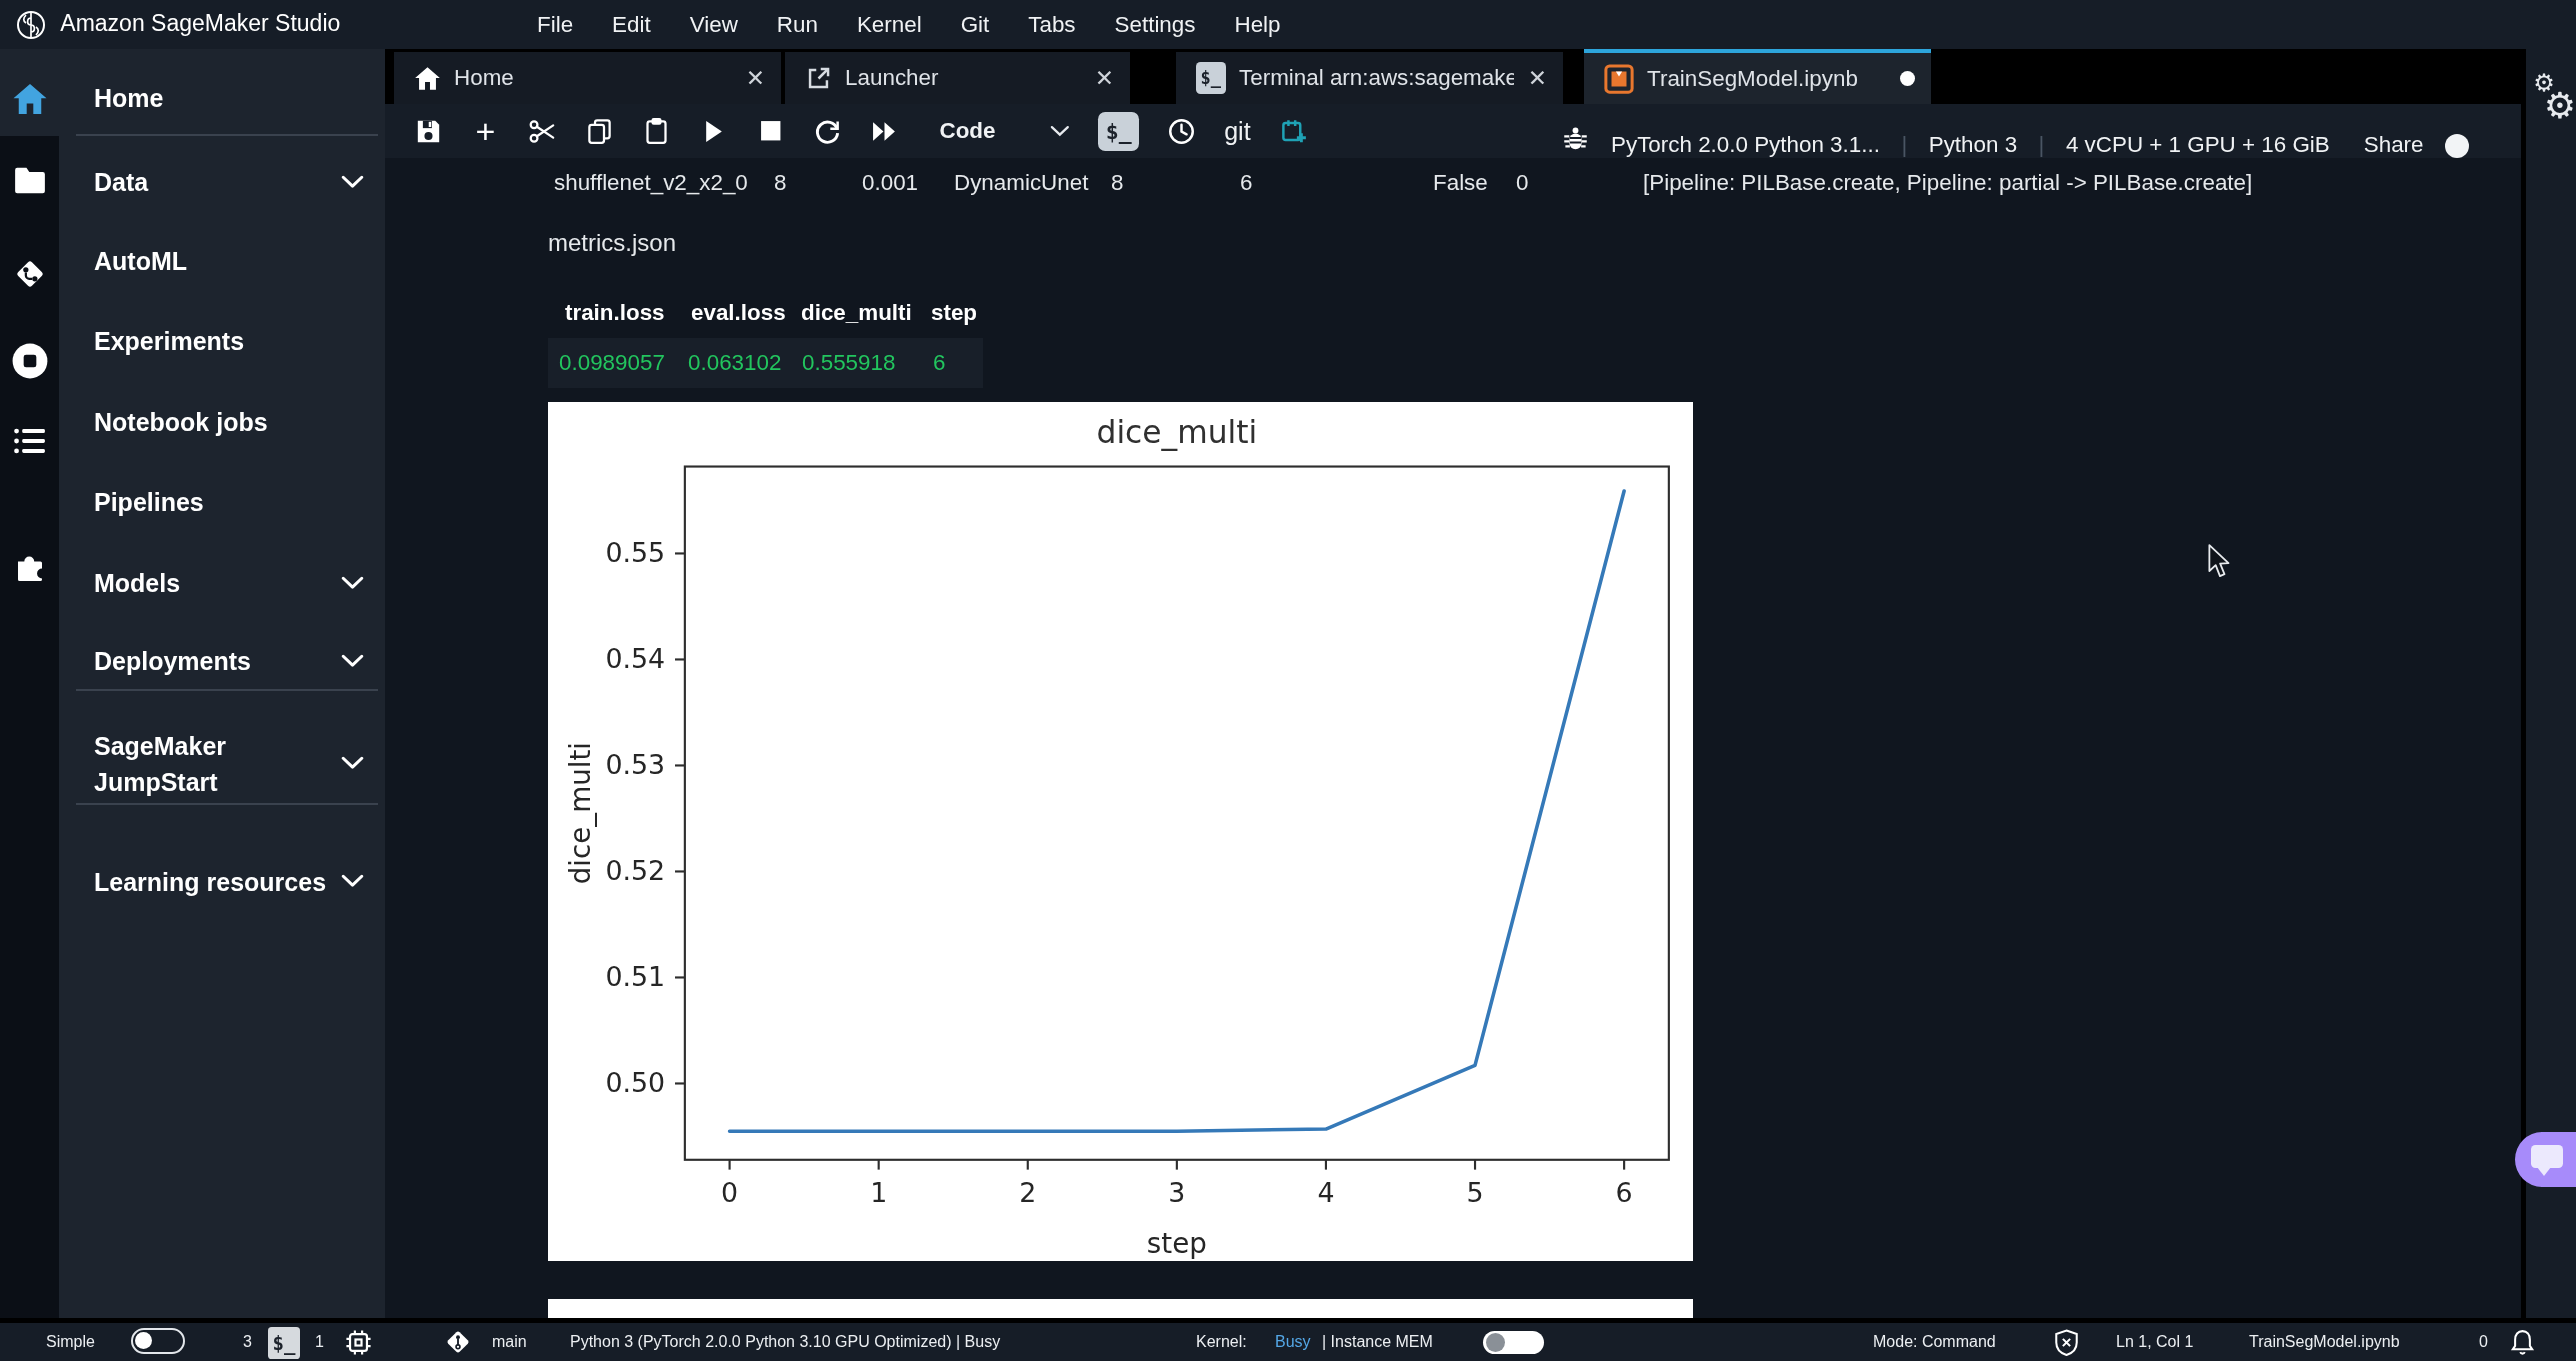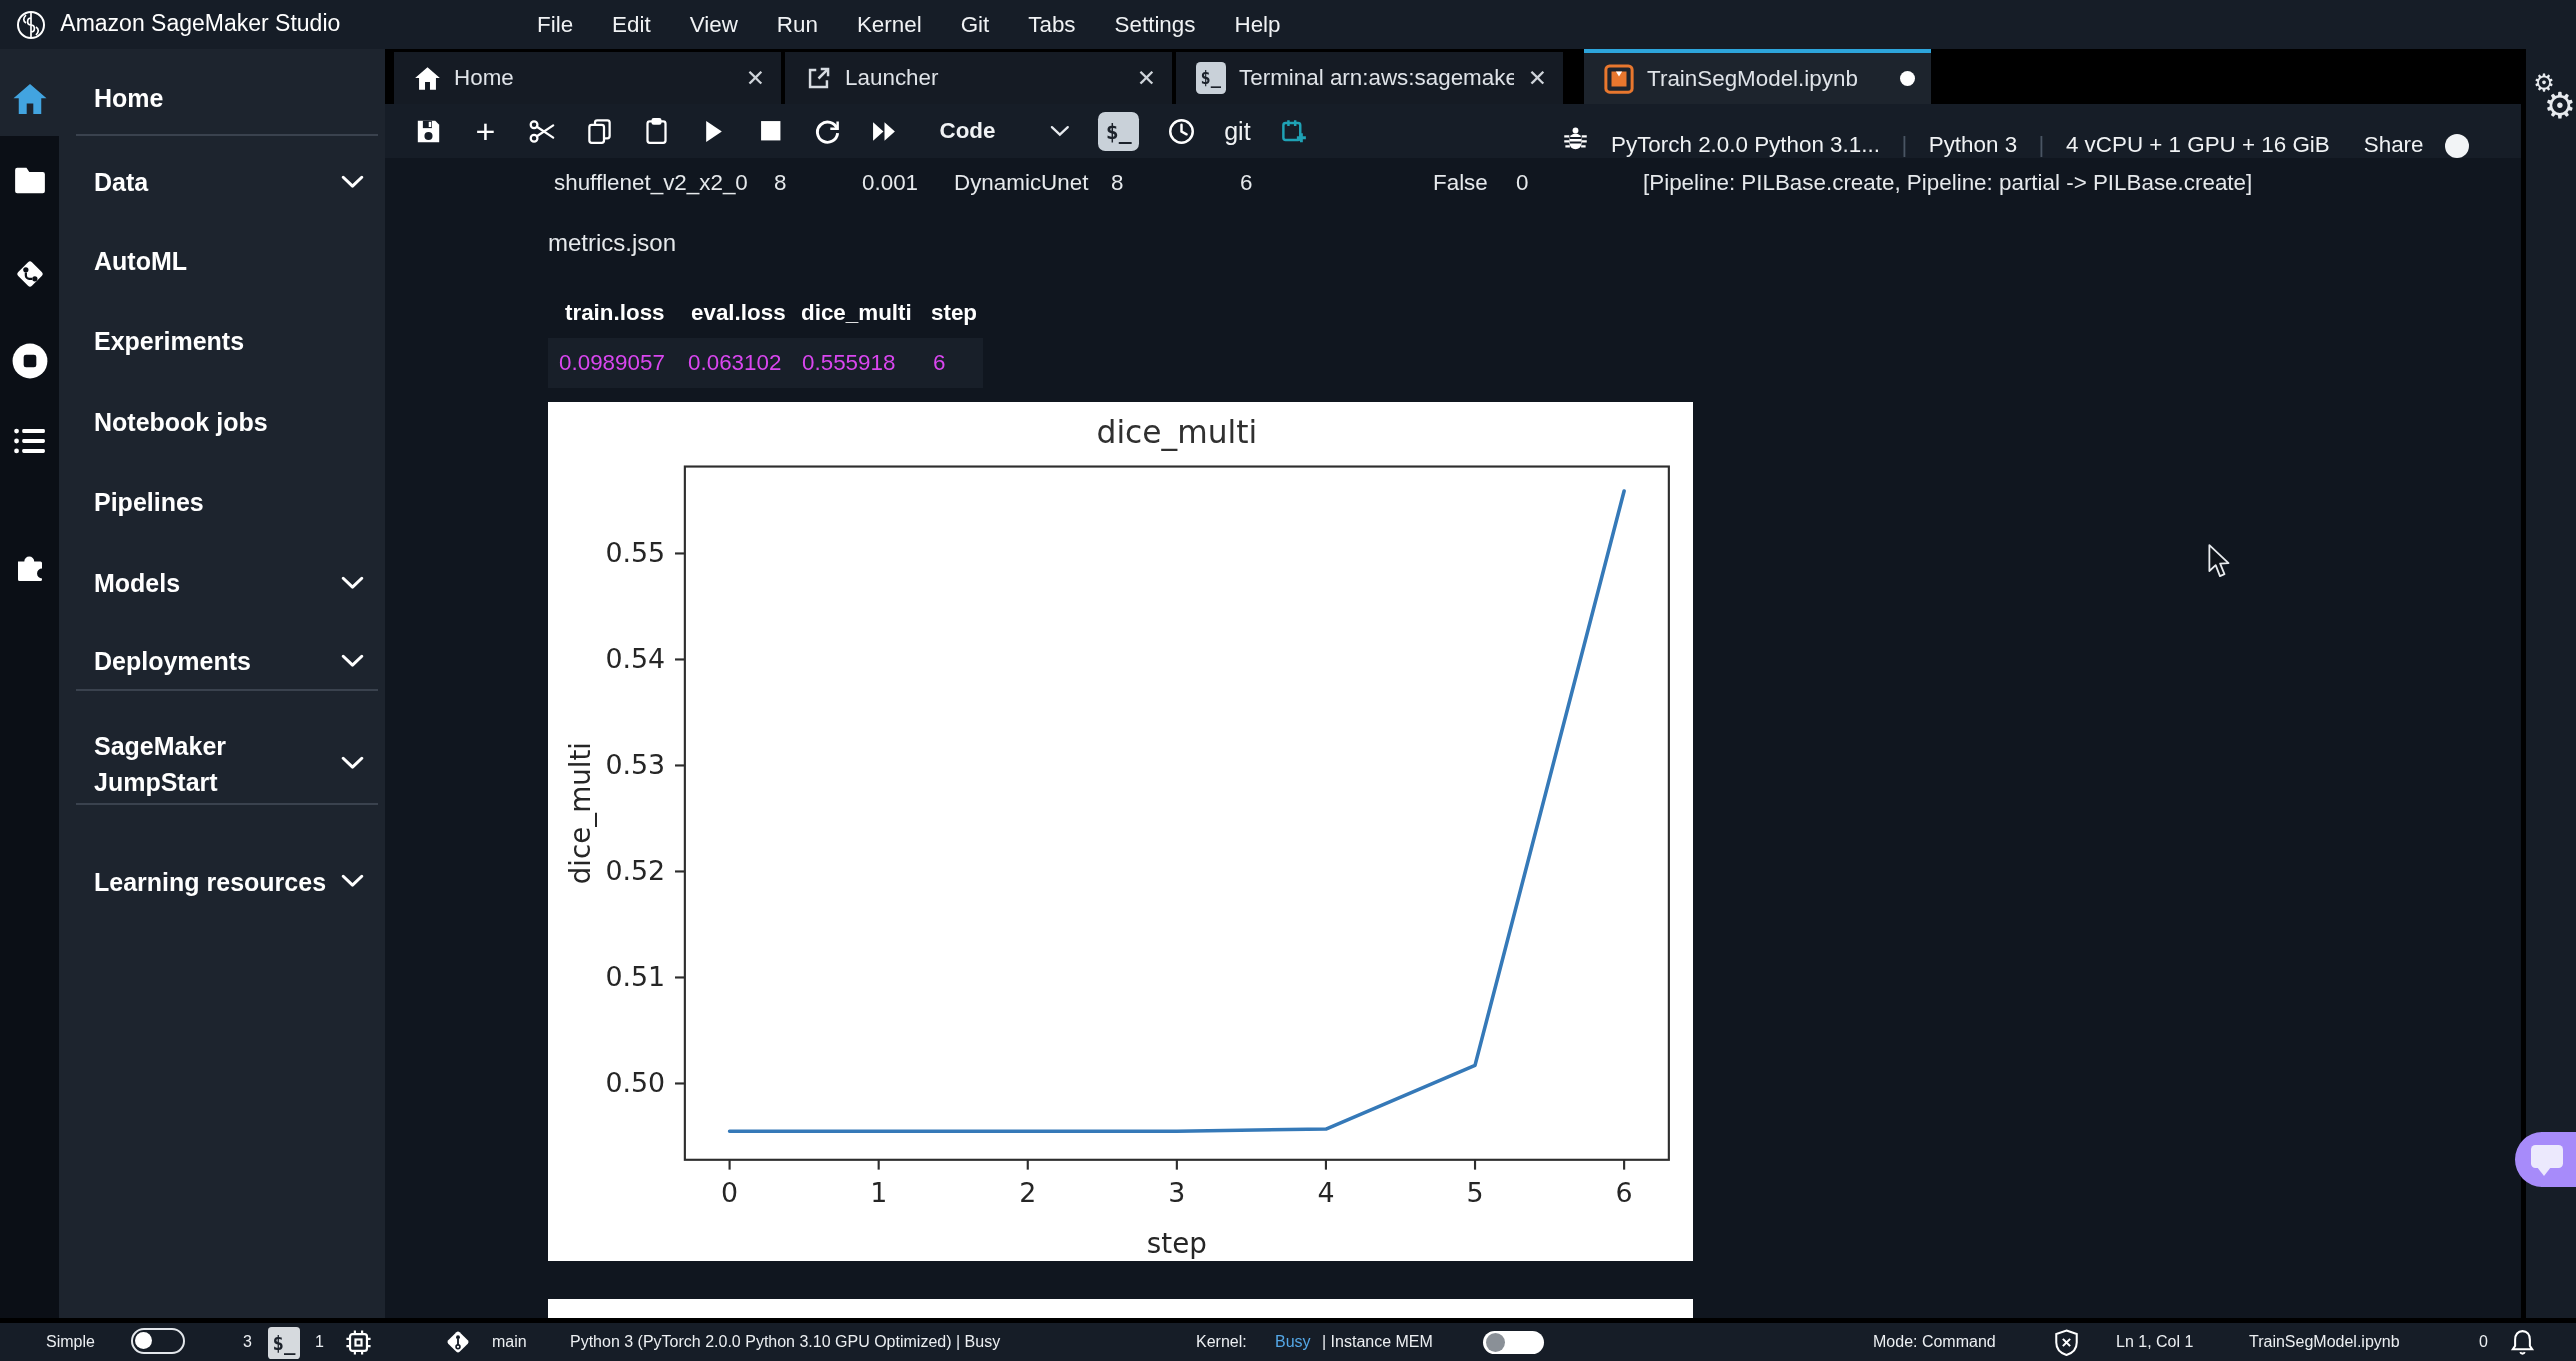--- a/index.html
+++ b/index.html
@@ -45,21 +45,21 @@
   .tb-right{position:absolute;right:52px;top:0;height:54px;display:flex;align-items:flex-end;gap:21.5px;}
   .tb-right .txt{font-size:22.4px;color:#f0f2f4;white-space:nowrap;}
   .tb-sep{color:#4a5563;font-size:22.4px;}
   .share-circle{width:24px;height:24px;border-radius:50%;background:#f2f4f6;}
   
   .content{position:absolute;left:0;top:109px;width:2136px;height:1160px;background:#10161f;}
   .out-cell{position:absolute;font-size:22.4px;color:#e6e9ec;white-space:nowrap;height:36px;line-height:36px;}
   .metrics-heading{position:absolute;left:163px;top:67px;font-size:24px;color:#e6e9ec;height:36px;line-height:36px;}
   .tbl-head{position:absolute;top:137px;height:36px;line-height:36px;font-size:22.4px;font-weight:bold;color:#fff;white-space:nowrap;}
   .tbl-rowbg{position:absolute;left:163px;top:180px;width:435px;height:50px;background:#181f29;}
-  .tbl-cell{position:absolute;top:180px;height:50px;line-height:50px;font-size:22.4px;color:#d946ef;white-space:nowrap;}
+  .tbl-cell{position:absolute;top:180px;height:50px;line-height:50px;font-size:22.4px;color:#22c55e;white-space:nowrap;}
   .chart-block{position:absolute;left:163px;top:244px;width:1145px;height:859px;background:#fff;}
   .next-output{position:absolute;left:163px;top:1141px;width:1145px;height:19px;background:#fff;}
   
   .right-strip{position:absolute;left:2521px;top:49px;width:55px;height:1269px;background:#161d27;border-left:5.4px solid #000;box-sizing:border-box;}
   .gears{position:absolute;left:1.8px;top:19.7px;width:50px;height:63px;color:#e7eaee;font-family:"DejaVu Sans",sans-serif;}
   .gear-small{position:absolute;left:5.4px;top:0px;font-size:24px;}
   .gear-big{position:absolute;left:16px;top:16px;font-size:36px;}
   .chat-bubble{position:absolute;left:2515px;top:1132px;width:61px;height:55px;background:#a78bfa;border-radius:28px 0 0 28px;}
   .chat-icon{position:absolute;left:16px;top:13.4px;width:32px;height:22.4px;background:#ece9fd;border-radius:4.5px;}
   .chat-tail{position:absolute;left:21.5px;top:35px;width:0;height:0;border-left:7.2px solid transparent;border-right:7.2px solid transparent;border-top:9.8px solid #ece9fd;}
@@ -212,21 +212,21 @@
     <div class="tabbar">
       <div class="tab" style="left:9px;width:387px;">
         <span style="display:inline-flex;flex:none;">
             <svg width="27" height="25" viewBox="0 0 24 22">
               <path d="M12 1 L23 10.5 L19.5 10.5 L19.5 21 L14.2 21 L14.2 14 L9.8 14 L9.8 21 L4.5 21 L4.5 10.5 L1 10.5 Z" fill="#fff"></path>
             </svg>
           </span>
         <span class="tab-label">Home</span>
         <span class="tab-close">✕</span>
       </div>
-      <div class="tab" style="left:400px;width:387px;">
+      <div class="tab" style="left:400px;width:345px;">
         <span style="display:inline-flex;flex:none;">
             <svg width="27" height="27" viewBox="0 0 24 24" fill="none" stroke="#d7dce2" stroke-width="2.2">
               <path d="M10 4.5 H4.5 v15 h15 V13.5"></path>
               <path d="M14 3.5 h6.5 V10"></path>
               <path d="M20.5 3.5 L12 12"></path>
             </svg>
           </span>
         <span class="tab-label">Launcher</span>
         <span class="tab-close">✕</span>
       </div>

